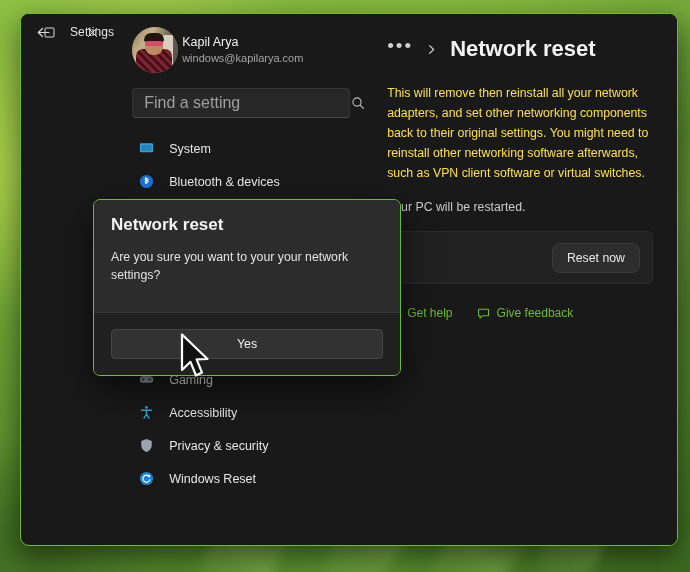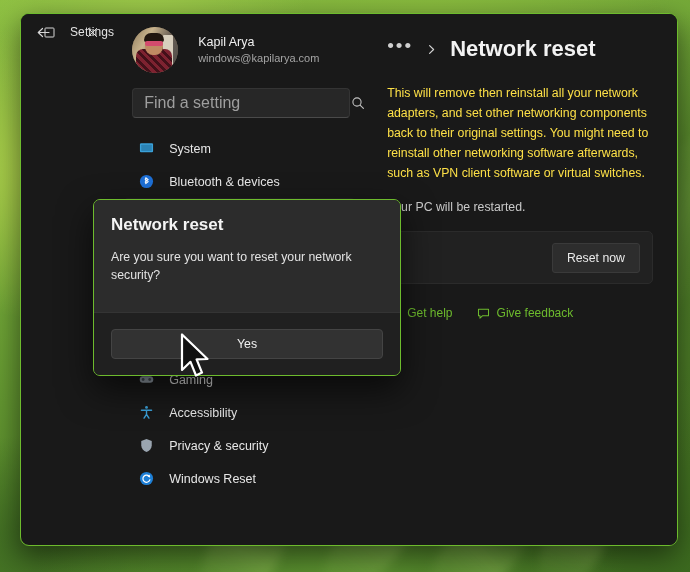--- a/index.html
+++ b/index.html
@@ -104,21 +104,21 @@
     width: 253px;
     flex: 0 0 253px;
     background: #191919;
     padding: 0 12px 0 10px;
     display: flex;
     flex-direction: column;
   }
   #account-card {
     display: flex;
     align-items: center;
-    gap: 20px;
+    gap: 4px;
     padding: 13px 0 13px 8px;
   }
   #avatar {
     width: 46px; height: 46px;
     border-radius: 50%;
     flex: 0 0 46px;
     overflow: hidden;
     position: relative;
     background: #6b5a44;
   }
@@ -254,21 +254,21 @@
     height: 53px;
     display: flex;
     align-items: center;
     justify-content: flex-end;
     padding: 0 12px;
     margin-bottom: 22px;
   }
   #reset-now-button {
     background: #2d2d2d;
     border: 1px solid #3a3a3a;
-    border-radius: 3px;
+    border-radius: 8px;
     color: #eaeaea;
     font-size: 12.3px;
     padding: 7px 14px;
     font-family: "Liberation Sans", sans-serif;
   }
   #help-links {
     display: flex;
     gap: 24px;
     align-items: center;
   }
@@ -576,21 +576,21 @@
           </a>
         </div>
 
       </div>
     </div>
   </div>
 
   <div id="dialog">
     <div id="dialog-content">
       <div id="dialog-title">Network reset</div>
-      <div id="dialog-message">Are you sure you want to reset your network security?</div>
+      <div id="dialog-message">Are you sure you want to your your network settings?</div>
     </div>
     <div id="dialog-actions">
       <button class="dlg-btn primary">Yes</button>
     </div>
   </div>
 
   <svg id="cursor" viewBox="0 0 30 46">
     <path d="M2 1.5 L2 37 L10.5 28.8 L16 42.5 L22 39.6 L16.6 26.4 L27.5 26 Z" fill="#111" stroke="#fff" stroke-width="2.2" stroke-linejoin="round"></path>
   </svg>
 

